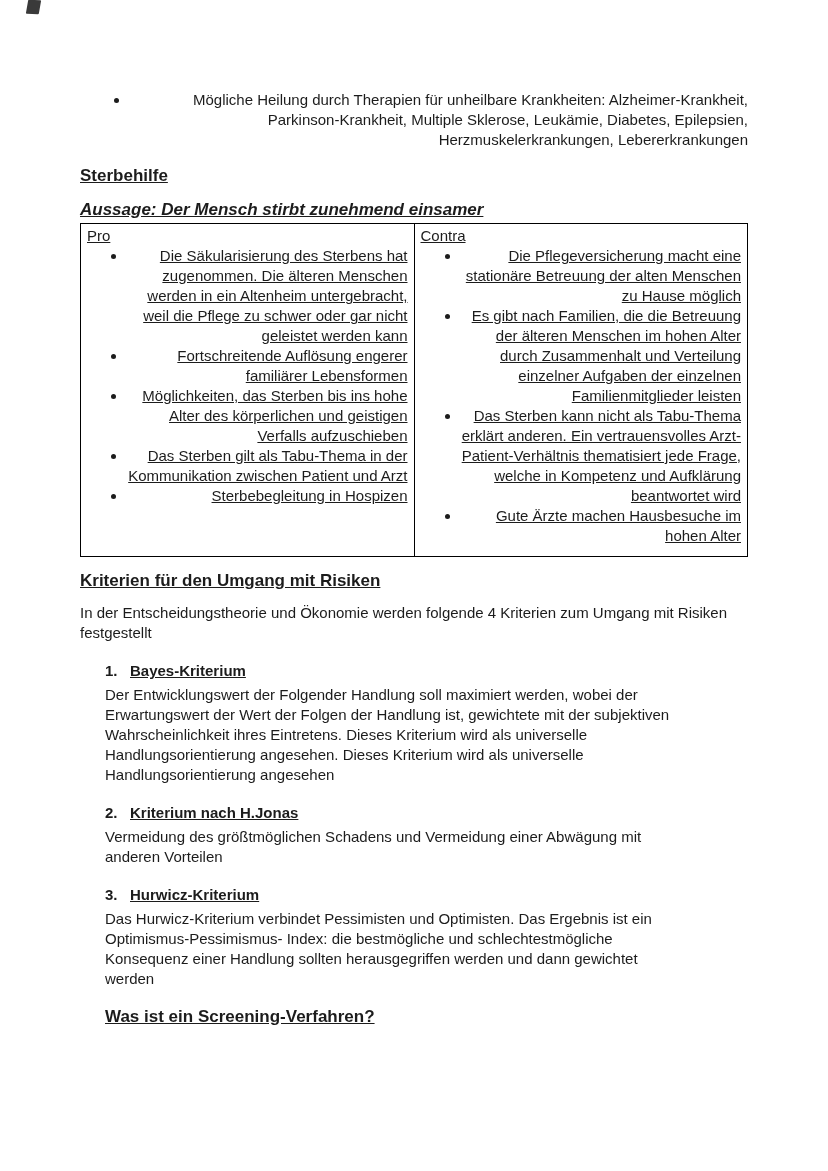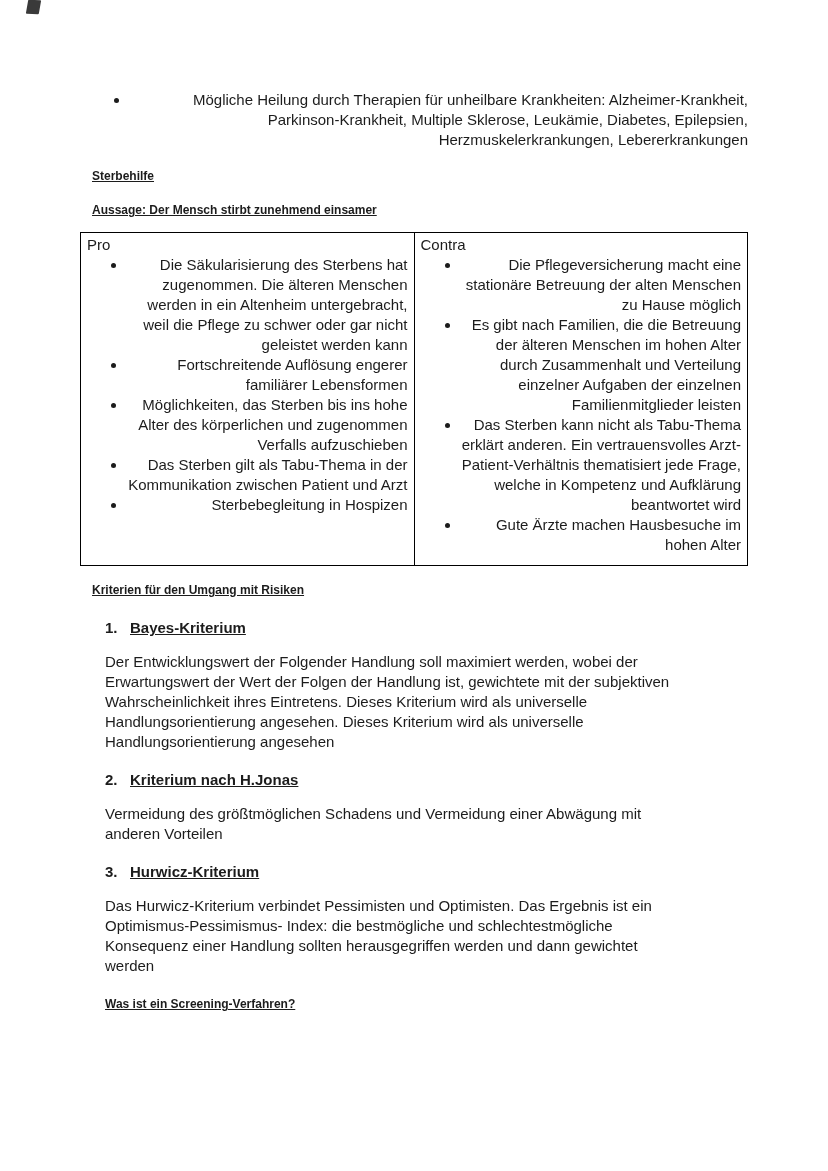--- a/index.html
+++ b/index.html
@@ -33,34 +33,35 @@
   ul { margin: 0; padding: 0; }
   li { margin: 0; text-align: right; }
   .top-list {
     margin-top: 90px;
     padding-left: 50px;
     list-style: disc outside;
   }
   .heading {
     font-weight: bold;
     text-decoration: underline;
-    margin: 12px;
-    font-size: 12px;
+    margin: 0;
+    font-size: 17px;
     line-height: 20px;
   }
   .h-sterbehilfe { margin-top: 16px; }
-  .h-aussage    { margin-top: 14px; }
+  .h-aussage    { margin-top: 14px; font-style: italic; }
   .h-ethik      { margin-top: 55px; }
   .h-kriterien  { margin-top: 14px; }
   .h-screening  { margin-top: 18px; margin-left: 25px; }
   .pc-table {
     border-collapse: collapse;
     width: 100%;
-    margin-top: 10px;
+    margin-top: 3px;
     table-layout: fixed;
+    text-decoration: underline;
   }
   .pc-table td {
     border: 1px solid #000000;
     vertical-align: top;
     padding: 2px 6px 10px 5px;
     width: 50%;
   }
   .cell-header {
     margin: 0 0 0 1px;
   }
@@ -78,21 +79,21 @@
     font-weight: bold;
   }
   .num-label {
     width: 25px;
     flex: 0 0 25px;
   }
   .num-title {
     text-decoration: underline;
   }
   .num-body {
-    margin: 14px 0 0 25px;
+    margin: 4px 0 0 25px;
     max-width: 570px;
   }
 </style>
 </head>
 <body>
 
 <div class="corner-mark"></div>
 
 <div class="content">
 
@@ -105,41 +106,42 @@
   <p class="heading h-aussage">Aussage: Der Mensch stirbt zunehmend einsamer</p>
 
   <table class="pc-table">
     <tbody>
       <tr>
         <td>
           <div class="cell-header">Pro</div>
           <ul class="cell-list">
             <li>Die Säkularisierung des Sterbens hat zugenommen. Die älteren Menschen werden in ein Altenheim untergebracht, weil die Pflege zu schwer oder gar nicht geleistet werden kann</li>
             <li>Fortschreitende Auflösung engerer familiärer Lebensformen</li>
-            <li>Möglichkeiten, das Sterben bis ins hohe Alter des körperlichen und zugenommen Verfalls aufzuschieben</li>
+            <li>Möglichkeiten, das Sterben bis ins hohe Alter des körperlichen und geistigen Verfalls aufzuschieben</li>
             <li>Das Sterben gilt als Tabu-Thema in der Kommunikation zwischen Patient und Arzt</li>
             <li>Sterbebegleitung in Hospizen</li>
           </ul>
         </td>
         <td>
           <div class="cell-header">Contra</div>
           <ul class="cell-list">
             <li>Die Pflegeversicherung macht eine stationäre Betreuung der alten Menschen zu Hause möglich</li>
             <li>Es gibt nach Familien, die die Betreuung der älteren Menschen im hohen Alter durch Zusammenhalt und Verteilung einzelner Aufgaben der einzelnen Familienmitglieder leisten</li>
             <li>Das Sterben kann nicht als Tabu-Thema erklärt anderen. Ein vertrauensvolles Arzt-Patient-Verhältnis thematisiert jede Frage, welche in Kompetenz und Aufklärung beantwortet wird</li>
             <li>Gute Ärzte machen Hausbesuche im hohen Alter</li>
           </ul>
         </td>
       </tr>
     </tbody>
   </table>
 
 
   <p class="heading h-kriterien">Kriterien für den Umgang mit Risiken</p>
 
+  <p class="intro">In der Entscheidungstheorie und Ökonomie werden folgende 4 Kriterien zum Umgang mit Risiken festgestellt</p>
 
   <div class="num-row">
     <span class="num-label">1.</span>
     <span class="num-title">Bayes-Kriterium</span>
   </div>
   <p class="num-body">Der Entwicklungswert der Folgender Handlung soll maximiert werden, wobei der Erwartungswert der Wert der Folgen der Handlung ist, gewichtete mit der subjektiven Wahrscheinlichkeit ihres Eintretens. Dieses Kriterium wird als universelle Handlungsorientierung angesehen. Dieses Kriterium wird als universelle Handlungsorientierung angesehen</p>
 
   <div class="num-row">
     <span class="num-label">2.</span>
     <span class="num-title">Kriterium nach H.Jonas</span>

